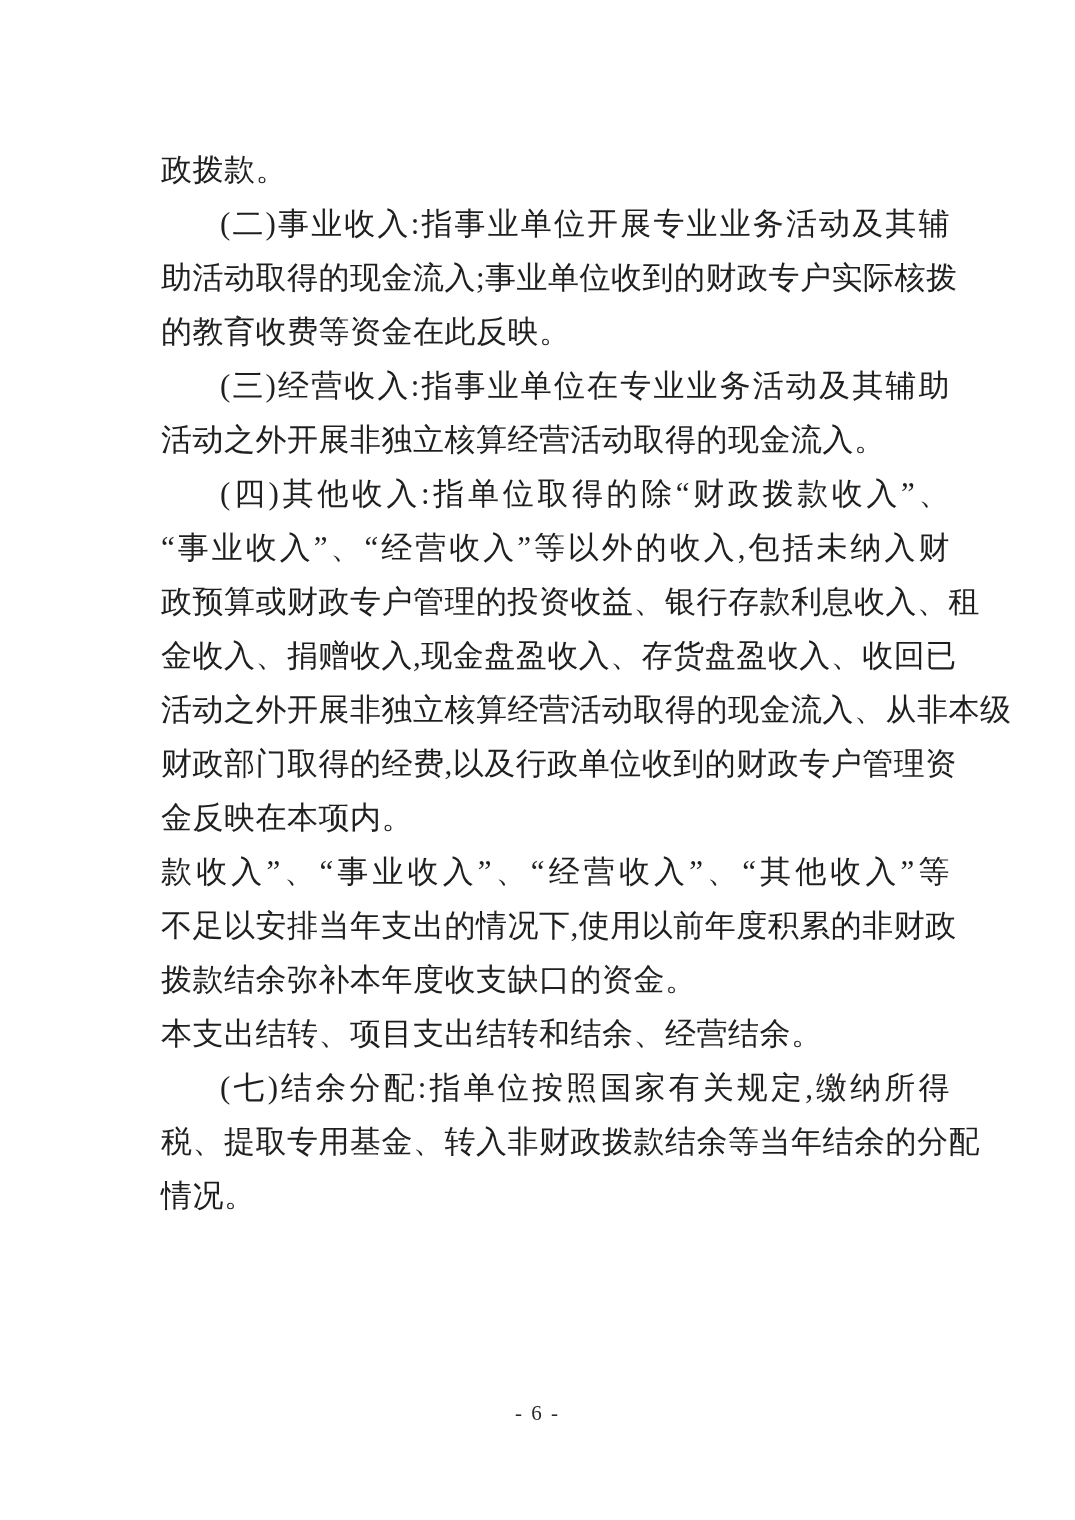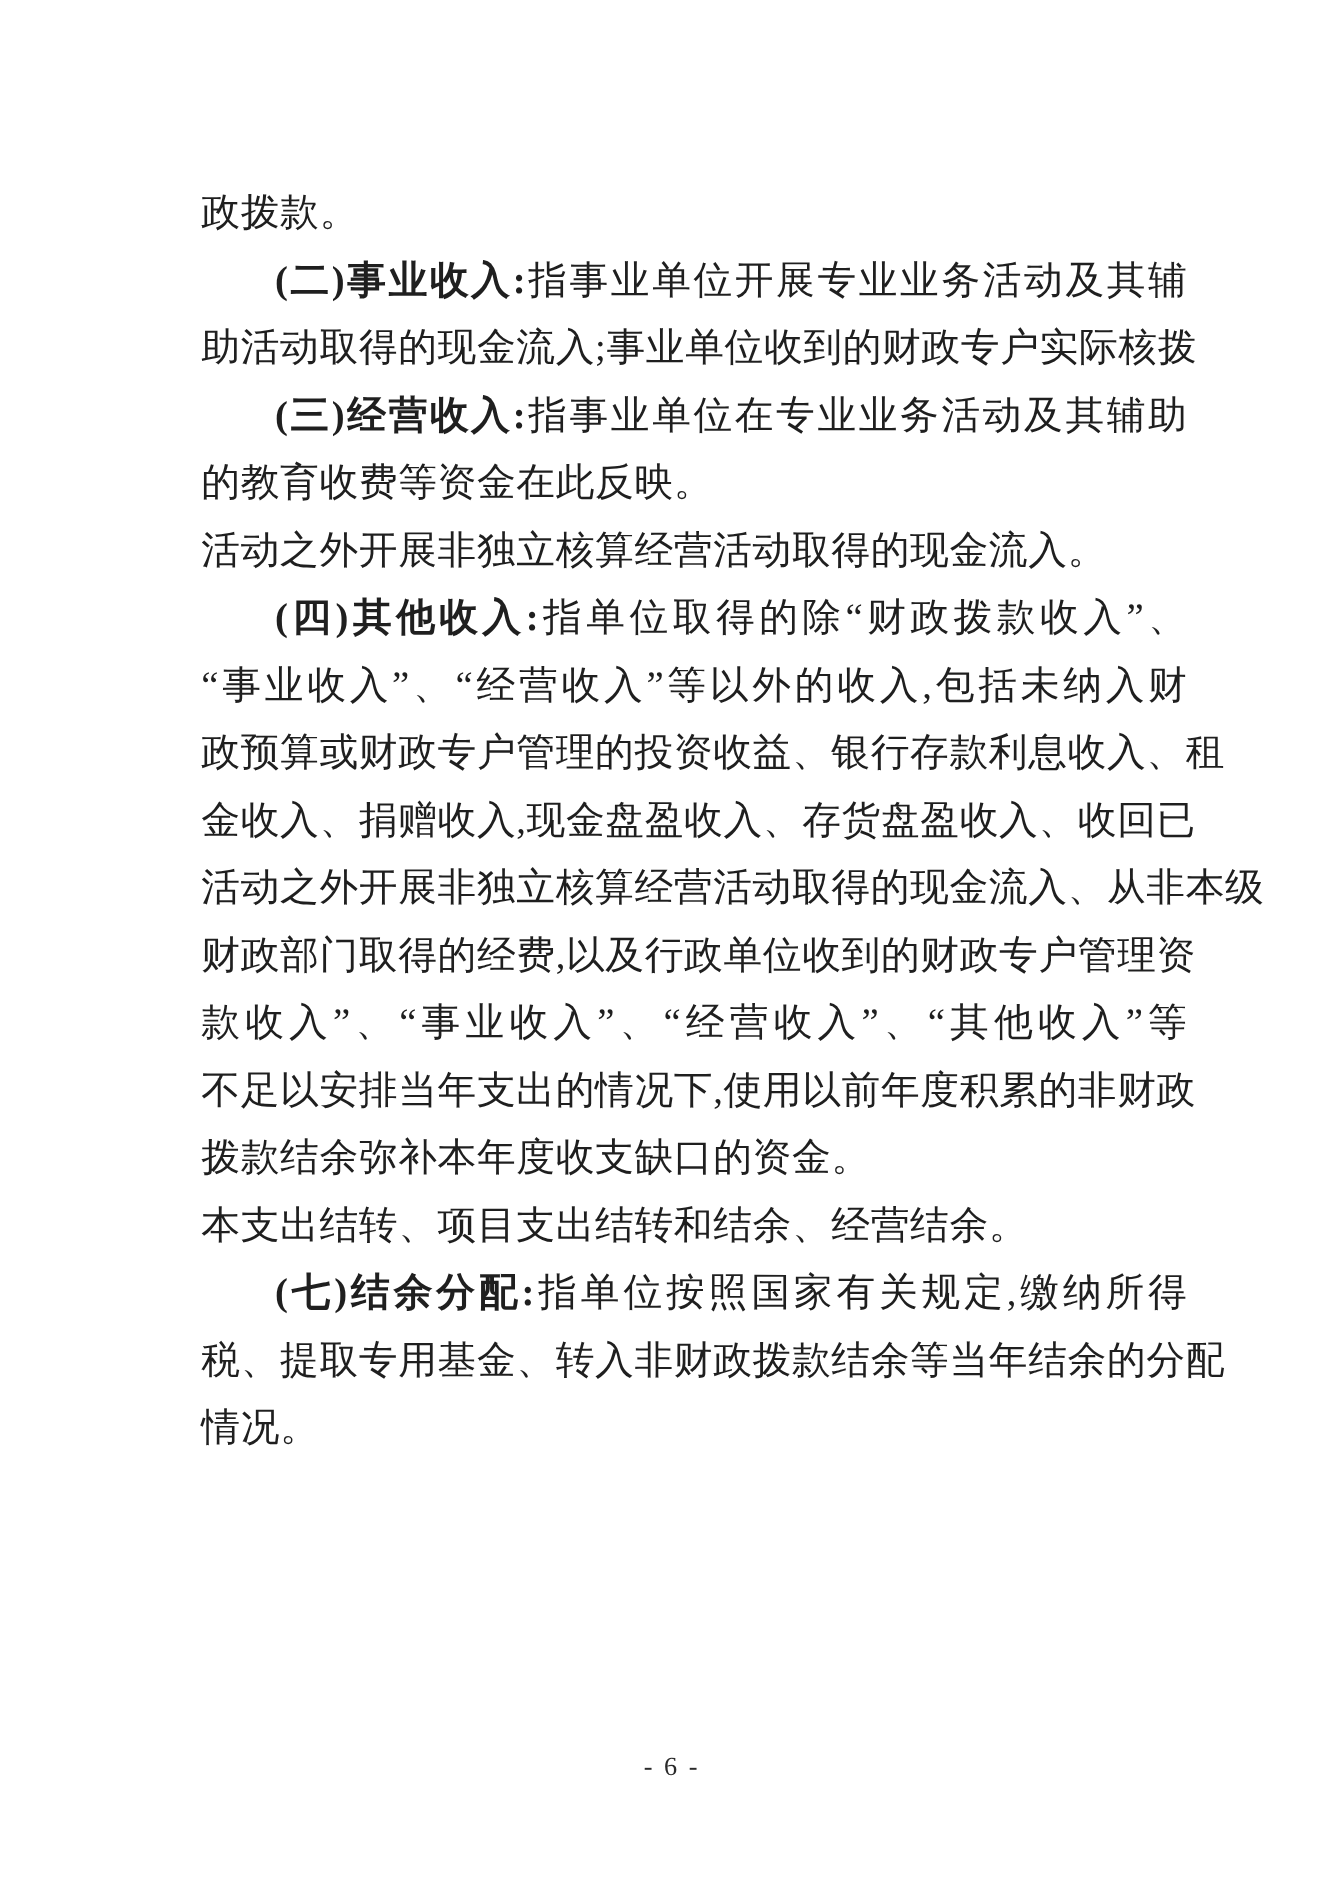--- a/index.html
+++ b/index.html
@@ -33,21 +33,21 @@
     letter-spacing: 0.5px;
   }
   .line.end {
     text-align: left;
     text-align-last: left;
   }
   .line.ind {
     padding-left: 59px;
   }
   .line .b {
-    font-weight: bold;
+    font-weight: normal;
   }
   .footer {
     position: absolute;
     left: 0;
     top: 1401px;
     width: 1075px;
     text-align: center;
     font-size: 21px;
     letter-spacing: 2px;
     color: #2a2a2a;
@@ -56,31 +56,32 @@
 </head>
 <body>
 
 <div class="page">
   <div class="content">
 
     <div class="line end"><span>政拨款。</span></div>
 
     <div class="line ind"><span class="b">(二)事业收入:</span><span>指事业单位开展专业业务活动及其辅</span></div>
     <div class="line"><span>助活动取得的现金流入;事业单位收到的财政专户实际核拨</span></div>
+    <div class="line end"><span>的教育收费等资金在此反映。</span></div>
+
     <div class="line ind"><span class="b">(三)经营收入:</span><span>指事业单位在专业业务活动及其辅助</span></div>
-
-    <div class="line end"><span>的教育收费等资金在此反映。</span></div>
     <div class="line end"><span>活动之外开展非独立核算经营活动取得的现金流入。</span></div>
 
     <div class="line ind"><span class="b">(四)其他收入:</span><span>指单位取得的除“财政拨款收入”、</span></div>
     <div class="line"><span>“事业收入”、“经营收入”等以外的收入,包括未纳入财</span></div>
     <div class="line"><span>政预算或财政专户管理的投资收益、银行存款利息收入、租</span></div>
     <div class="line"><span>金收入、捐赠收入,现金盘盈收入、存货盘盈收入、收回已</span></div>
     <div class="line"><span>活动之外开展非独立核算经营活动取得的现金流入、从非本级</span></div>
     <div class="line"><span>财政部门取得的经费,以及行政单位收到的财政专户管理资</span></div>
+    <div class="line end"><span>金反映在本项内。</span></div>
 
     <div class="line"><span>款收入”、“事业收入”、“经营收入”、“其他收入”等</span></div>
     <div class="line"><span>不足以安排当年支出的情况下,使用以前年度积累的非财政</span></div>
     <div class="line end"><span>拨款结余弥补本年度收支缺口的资金。</span></div>
 
     <div class="line end"><span>本支出结转、项目支出结转和结余、经营结余。</span></div>
 
     <div class="line ind"><span class="b">(七)结余分配:</span><span>指单位按照国家有关规定,缴纳所得</span></div>
     <div class="line"><span>税、提取专用基金、转入非财政拨款结余等当年结余的分配</span></div>
     <div class="line end"><span>情况。</span></div>

